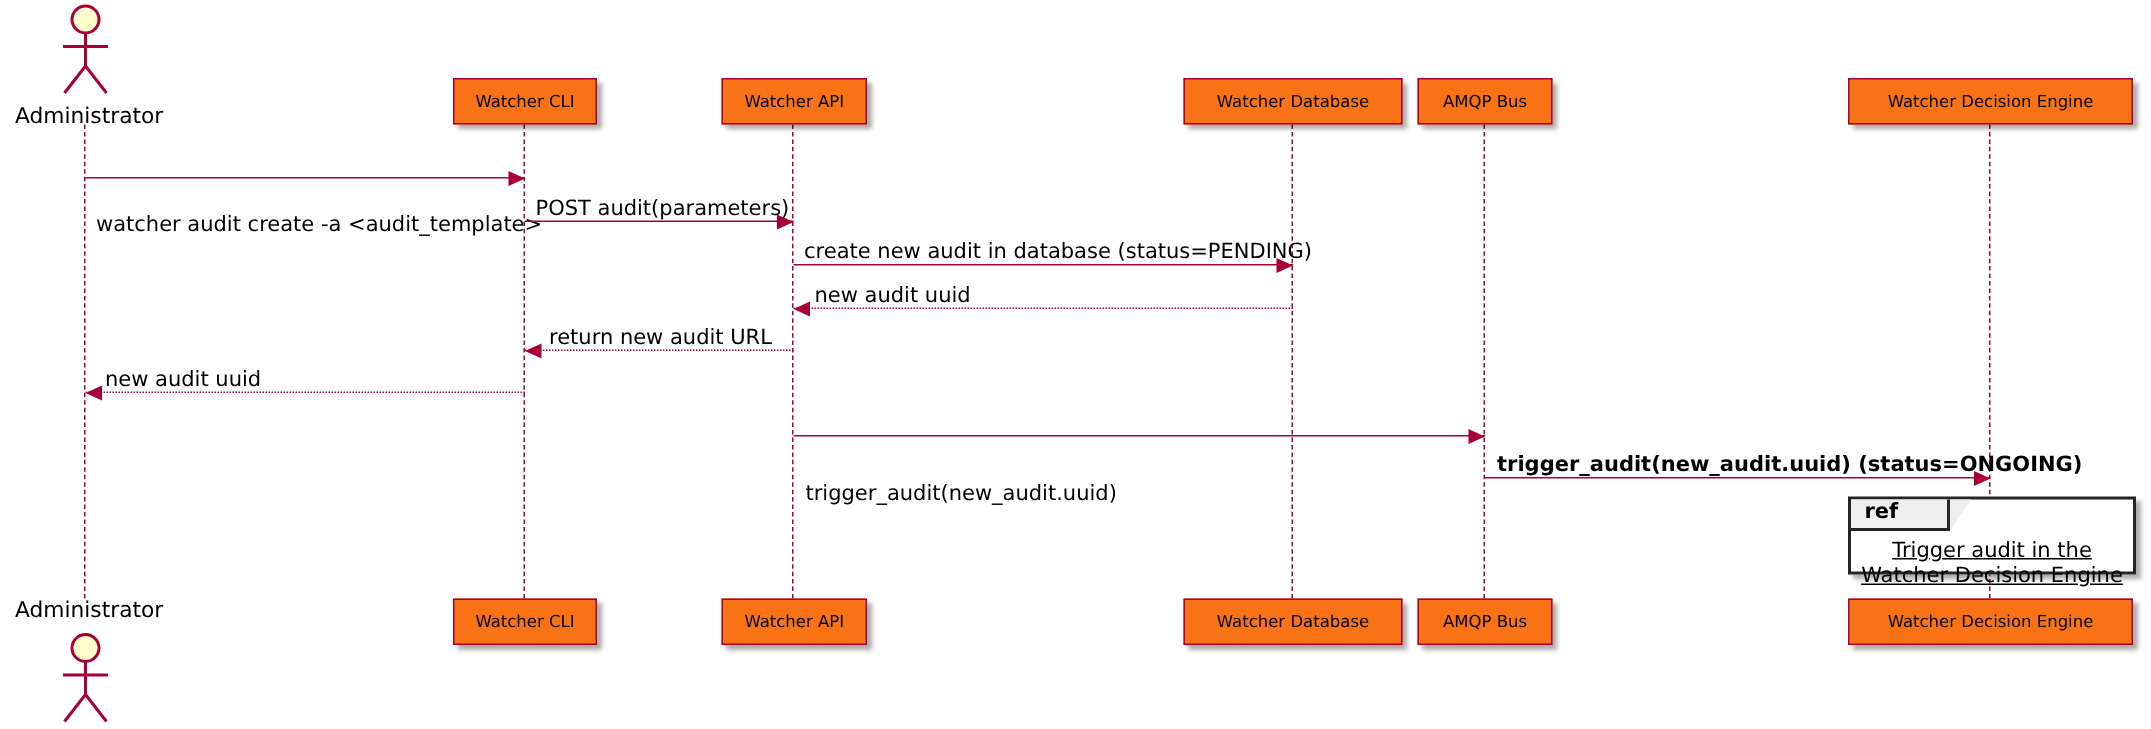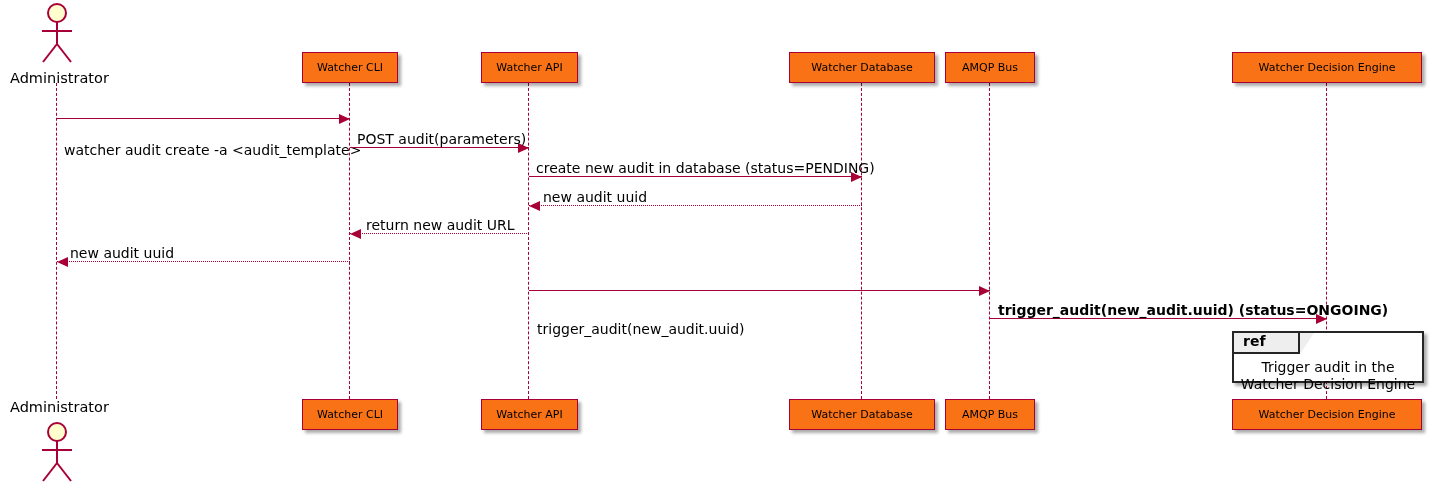--- a/index.html
+++ b/index.html
@@ -25,21 +25,21 @@
 
   .refbox{position:absolute;box-sizing:border-box;background:#FFFFFF;border:2px solid #252525;
           box-shadow:3px 3px 3px rgba(0,0,0,0.33);}
   .reftab{position:absolute;left:0;top:0;height:21px;background:#EEEEEE;
           border-right:2px solid #252525;border-bottom:2px solid #252525;
           display:flex;padding-left:9px;box-sizing:border-box;}
   .reftab-label{font-size:14px;font-weight:bold;color:#000;}
   .reftab-notch{position:absolute;top:0;width:0;height:0;
           border-top:21px solid #EEEEEE;border-right:14px solid transparent;}
   .refbody{position:absolute;left:0;right:0;top:22px;text-align:center;
-          font-size:14px;color:#000;line-height:17px;}
+          font-size:14px;color:#000;line-height:17px;text-decoration:underline;}
 </style>
 </head>
 <body>
 
 <div id="diagram">
     <div class="lifeline" style="left: 56px; top: 83px; height: 316px;"></div>
     <div class="lifeline" style="left: 349px; top: 83px; height: 316px;"></div>
     <div class="lifeline" style="left: 528px; top: 83px; height: 316px;"></div>
     <div class="lifeline" style="left: 861px; top: 83px; height: 316px;"></div>
     <div class="lifeline" style="left: 989px; top: 83px; height: 316px;"></div>

